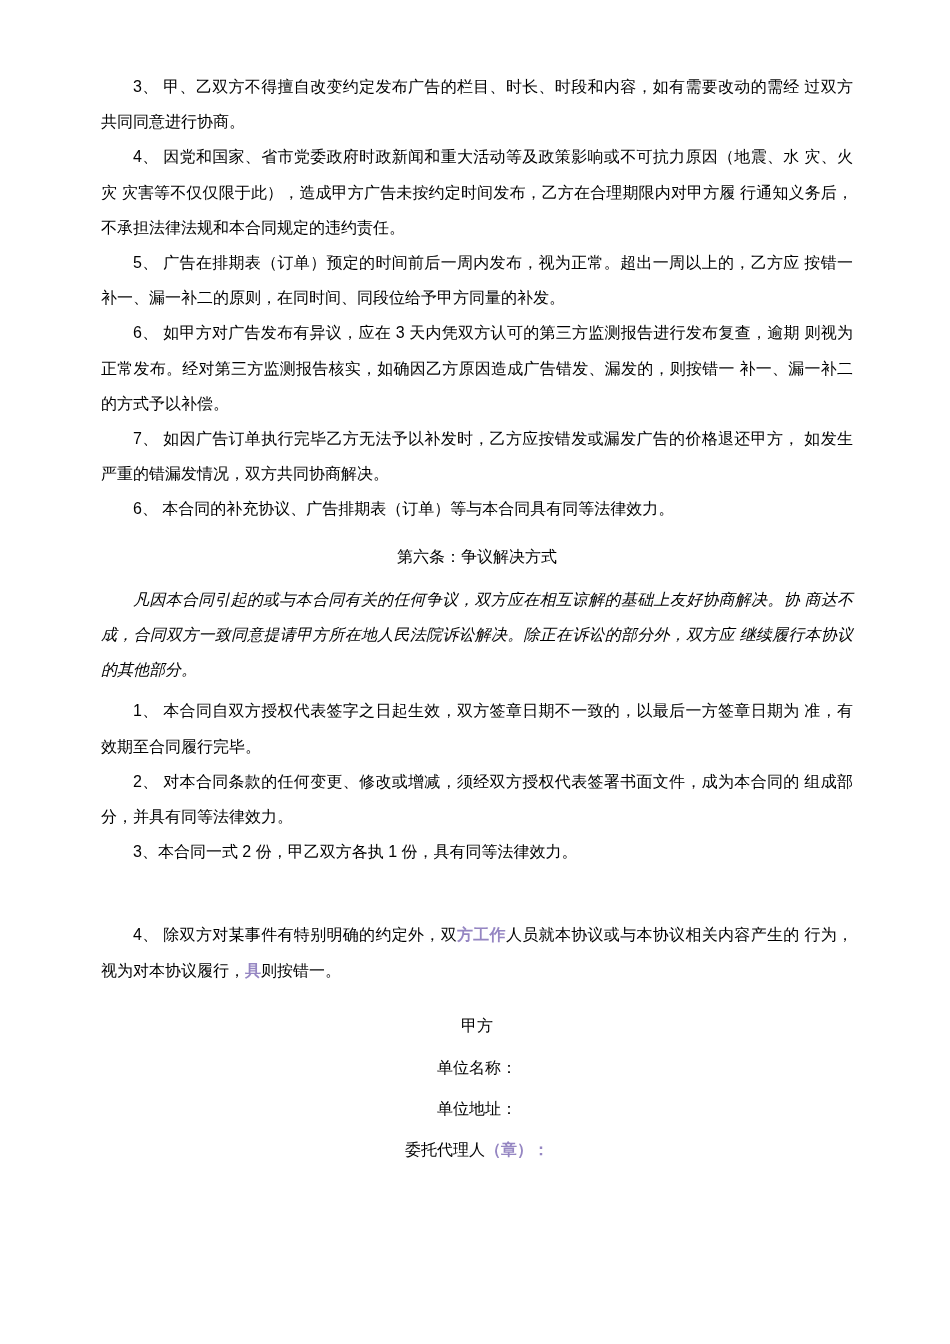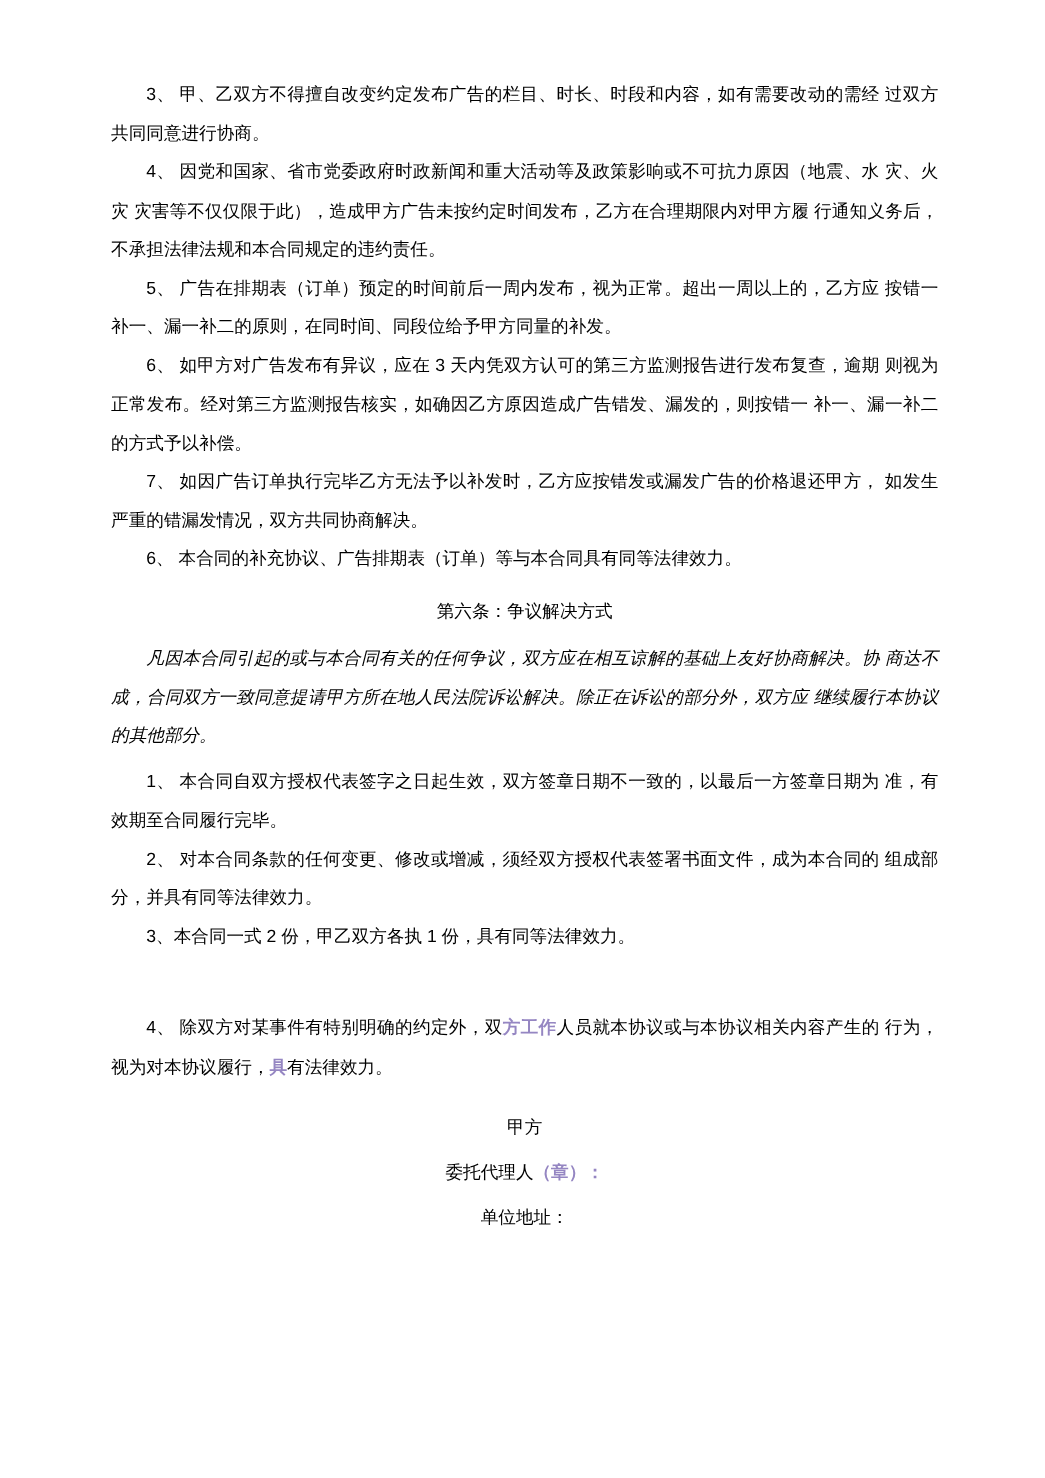--- a/index.html
+++ b/index.html
@@ -47,18 +47,19 @@
       <p class="block para"><span>4、 因党和国家、省市党委政府时政新闻和重大活动等及政策影响或不可抗力原因（地震、水 灾、火灾 灾害等不仅仅限于此），造成甲方广告未按约定时间发布，乙方在合理期限内对甲方履 行通知义务后，不承担法律法规和本合同规定的违约责任。</span></p>
       <p class="block para"><span>5、 广告在排期表（订单）预定的时间前后一周内发布，视为正常。超出一周以上的，乙方应 按错一补一、漏一补二的原则，在同时间、同段位给予甲方同量的补发。</span></p>
       <p class="block para"><span>6、 如甲方对广告发布有异议，应在 3 天内凭双方认可的第三方监测报告进行发布复查，逾期 则视为正常发布。经对第三方监测报告核实，如确因乙方原因造成广告错发、漏发的，则按错一 补一、漏一补二的方式予以补偿。</span></p>
       <p class="block para"><span>7、 如因广告订单执行完毕乙方无法予以补发时，乙方应按错发或漏发广告的价格退还甲方， 如发生严重的错漏发情况，双方共同协商解决。</span></p>
       <p class="block para"><span>6、 本合同的补充协议、广告排期表（订单）等与本合同具有同等法律效力。</span></p>
       <p class="block heading" style="margin-top: 12px;"><span>第六条：争议解决方式</span></p>
       <p class="block para" style="margin-top: 8px; font-style: italic;"><span>凡因本合同引起的或与本合同有关的任何争议，双方应在相互谅解的基础上友好协商解决。协 商达不成，合同双方一致同意提请甲方所在地人民法院诉讼解决。除正在诉讼的部分外，双方应 继续履行本协议的其他部分。</span></p>
       <p class="block para" style="margin-top: 6px;"><span>1、 本合同自双方授权代表签字之日起生效，双方签章日期不一致的，以最后一方签章日期为 准，有效期至合同履行完毕。</span></p>
       <p class="block para"><span>2、 对本合同条款的任何变更、修改或增减，须经双方授权代表签署书面文件，成为本合同的 组成部分，并具有同等法律效力。</span></p>
       <p class="block para"><span>3、本合同一式 2 份，甲乙双方各执 1 份，具有同等法律效力。</span></p>
-      <p class="block para" style="margin-top: 48px;"><span>4、 除双方对某事件有特别明确的约定外，双</span><span class="accent">方工作</span><span>人员就本协议或与本协议相关内容产生的 行为，视为对本协议履行，</span><span class="accent">具</span><span>有法律效力。</span></p>
+      <p class="block para" style="margin-top: 48px;"><span>4、 除双方对某事件有特别明确的约定外，双</span><span class="accent">方工作</span><span>人员就本协议或与本协议相关内容产生的 行为，视为对本协议履行，</span><span class="accent">具</span><span>则按错一。</span></p>
       <p class="block sig" style="margin-top: 20px;"><span>甲方</span></p>
+      <p class="block sig" style="margin-top: 7px;"><span>单位名称：</span></p>
+      <p class="block sig" style="margin-top: 6px;"><span>单位地址：</span></p>
       <p class="block sig" style="margin-top: 6px;"><span>委托代理人</span><span class="accent">（章）：</span></p>
-      <p class="block sig" style="margin-top: 6px;"><span>单位地址：</span></p>
     </div>
 </div>
 
 </body></html>

